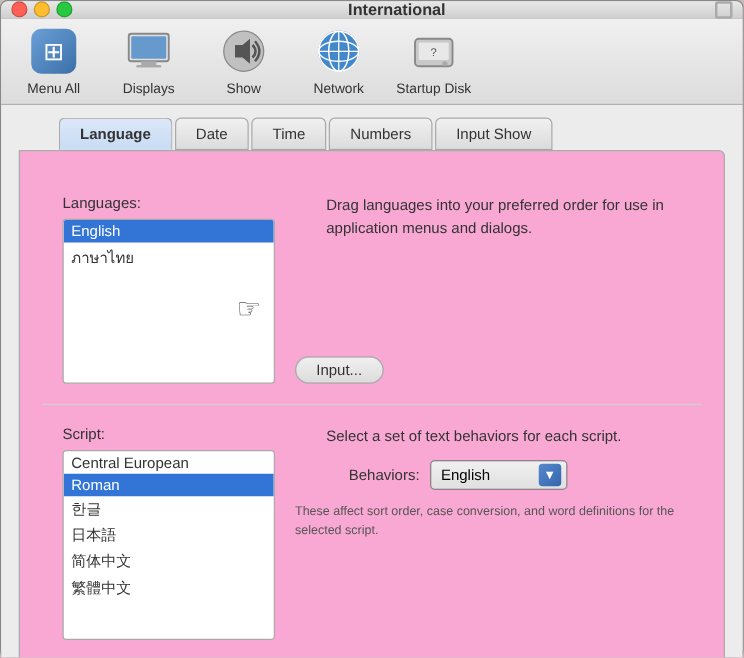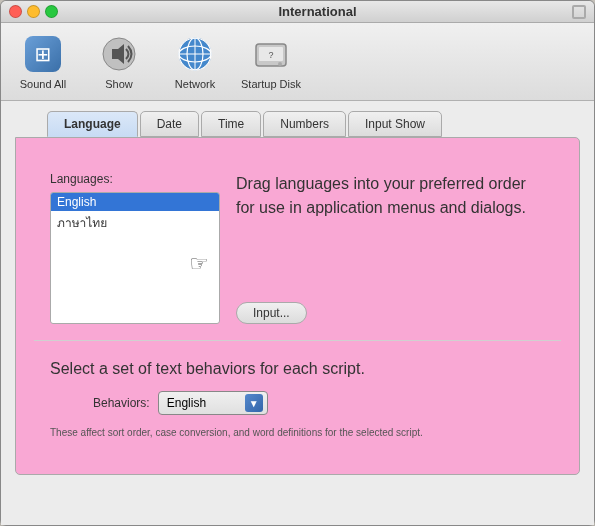--- a/index.html
+++ b/index.html
@@ -216,23 +216,24 @@
     }
 
     .section-right {
       flex: 1;
       display: flex;
       flex-direction: column;
       gap: 10px;
     }
 
     .description {
-      font-size: 16px;
+      font-size: 12px;
       color: #333;
       line-height: 1.5;
+      margin-left: 25px;
     }
 
     .edit-button {
       align-self: flex-start;
       padding: 3px 16px;
       border: 1px solid #aaa;
       background: linear-gradient(to bottom, #f0f0f0, #dcdcdc);
       border-radius: 12px;
       cursor: pointer;
       font-size: 12px;
@@ -318,23 +319,34 @@
     <span class="titlebar-title">International</span>
     <div class="resize-indicator"></div>
   </div>
 
   <div class="toolbar">
 
     <div class="toolbar-item">
       <div class="icon-wrap">
         <div class="icon-showall"></div>
       </div>
-      <span class="label">Sound All</span>
-    </div>
-
+      <span class="label">Menu All</span>
+    </div>
+
+    <div class="toolbar-item">
+      <div class="icon-wrap">
+        <svg width="40" height="40" viewBox="0 0 40 40">
+          <rect x="4" y="6" width="32" height="22" rx="2" fill="#e0e0e0" stroke="#888" stroke-width="1.5"></rect>
+          <rect x="6" y="8" width="28" height="18" rx="1" fill="#6699cc"></rect>
+          <rect x="14" y="28" width="12" height="3" fill="#aaa"></rect>
+          <rect x="10" y="31" width="20" height="2" rx="1" fill="#aaa"></rect>
+        </svg>
+      </div>
+      <span class="label">Displays</span>
+    </div>
 
     <div class="toolbar-item">
       <div class="icon-wrap">
         <svg width="40" height="40" viewBox="0 0 40 40">
           <circle cx="20" cy="20" r="16" fill="#c0c0c0" stroke="#888" stroke-width="1"></circle>
           <polygon points="13,15 19,15 25,10 25,30 19,25 13,25" fill="#555"></polygon>
           <path d="M27,15 Q32,20 27,25" fill="none" stroke="#555" stroke-width="2"></path>
           <path d="M29,12 Q36,20 29,28" fill="none" stroke="#555" stroke-width="2"></path>
         </svg>
       </div>
@@ -411,20 +423,45 @@
         <div class="section-right">
           <span class="description">Drag languages into your preferred order for use in application menus and dialogs.</span>
           <div style="flex: 1;"></div>
           <button class="edit-button">Input...</button>
         </div>
       </div>
 
       <div class="divider"></div>
 
       <div class="section">
+        <div class="section-left">
+          <span class="section-label">Script:</span>
+          <div class="script-list-box">
+            <div class="script-list-inner">
+              <div class="list-item">
+                <span>Central European</span>
+              </div>
+              <div class="list-item selected">
+                <span>Roman</span>
+              </div>
+              <div class="list-item">
+                <span>한글</span>
+              </div>
+              <div class="list-item">
+                <span>日本語</span>
+              </div>
+              <div class="list-item">
+                <span>简体中文</span>
+              </div>
+              <div class="list-item">
+                <span>繁體中文</span>
+              </div>
+            </div>
+          </div>
+        </div>
         <div class="section-right">
           <span class="description">Select a set of text behaviors for each script.</span>
           <div class="behaviors-row">
             <span class="behaviors-label">Behaviors:</span>
             <div class="behaviors-select">
               <span>English</span>
               <div class="arrow">▼</div>
             </div>
           </div>
           <span class="behaviors-note">These affect sort order, case conversion, and word definitions for the selected script.</span>

